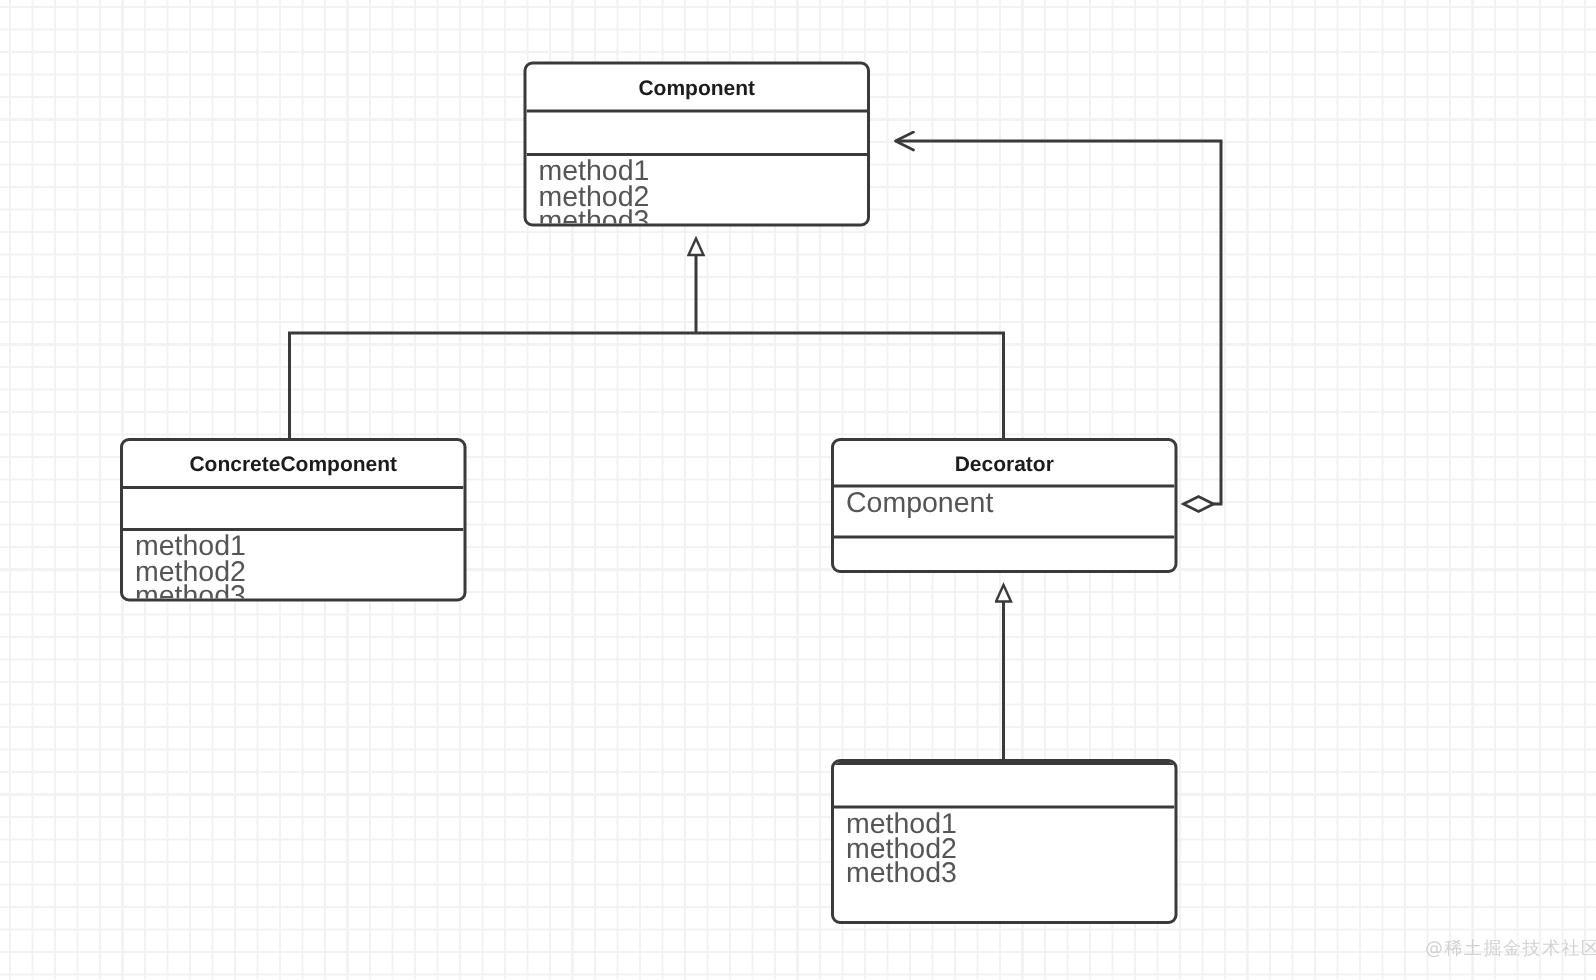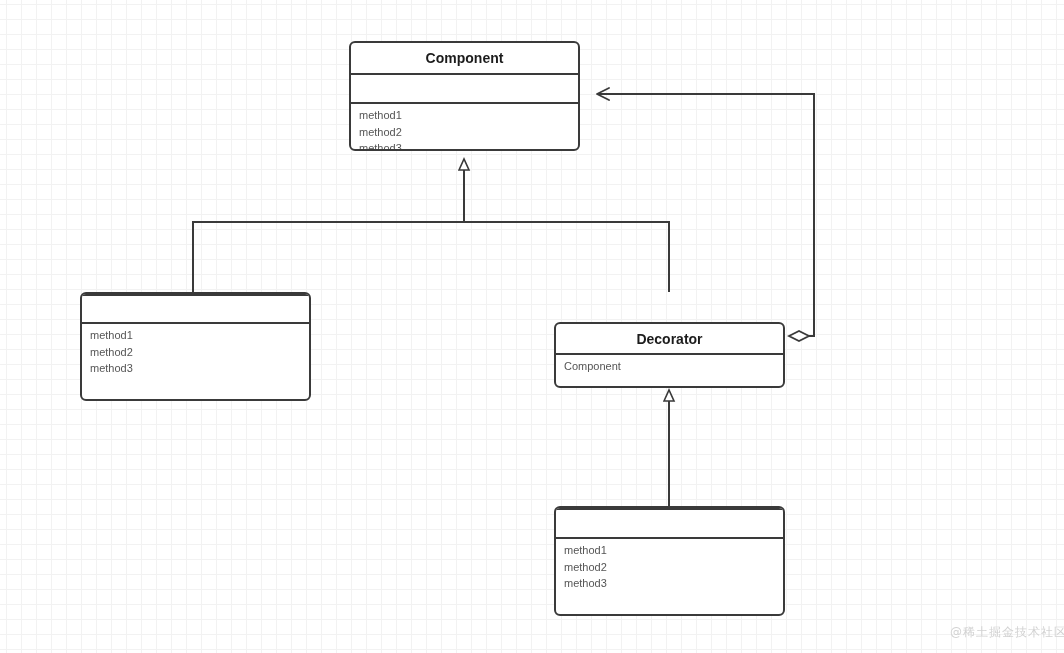--- a/index.html
+++ b/index.html
@@ -39,21 +39,21 @@
     color: #1c1c1c;
     box-sizing: border-box;
     display: flex;
     align-items: center;
     justify-content: center;
   }
   .uml-compartment {
     box-sizing: border-box;
     border-top: 2px solid #3a3a3a;
     padding: 3px 8px 2px 8px;
-    font-size: 11px;
+    font-size: 19px;
     color: #555555;
     line-height: 16.5px;
   }
   .uml-compartment.empty {
     padding: 0;
   }
   .uml-row {
     white-space: nowrap;
   }
 
@@ -111,29 +111,30 @@
     <div class="uml-title" style="height:30px;">Component</div>
     <div class="uml-compartment empty" style="height:29px;"></div>
     <div class="uml-compartment">
       <div class="uml-row">method1</div>
       <div class="uml-row">method2</div>
       <div class="uml-row">method3</div>
     </div>
   </div>
 
   <div class="uml-class" style="left:80px; top:292px; width:231px; height:109px;">
+    <div class="uml-title" style="height:30px;">ConcreteComponent</div>
     <div class="uml-compartment empty" style="height:28px;"></div>
     <div class="uml-compartment">
       <div class="uml-row">method1</div>
       <div class="uml-row">method2</div>
       <div class="uml-row">method3</div>
     </div>
   </div>
 
-  <div class="uml-class" style="left:554px; top:292px; width:231px; height:66px;margin-top:30px;">
+  <div class="uml-class" style="left:554px; top:292px; width:231px; height:90px;">
     <div class="uml-title" style="height:29px;">Decorator</div>
     <div class="uml-compartment" style="height:34px;">
       <div class="uml-row">Component</div>
     </div>
     <div class="uml-compartment empty" style="height:27px;"></div>
   </div>
 
   <div class="uml-class" style="left:554px; top:506px; width:231px; height:110px;">
     <div class="uml-compartment empty" style="height:29px;"></div>
     <div class="uml-compartment">

